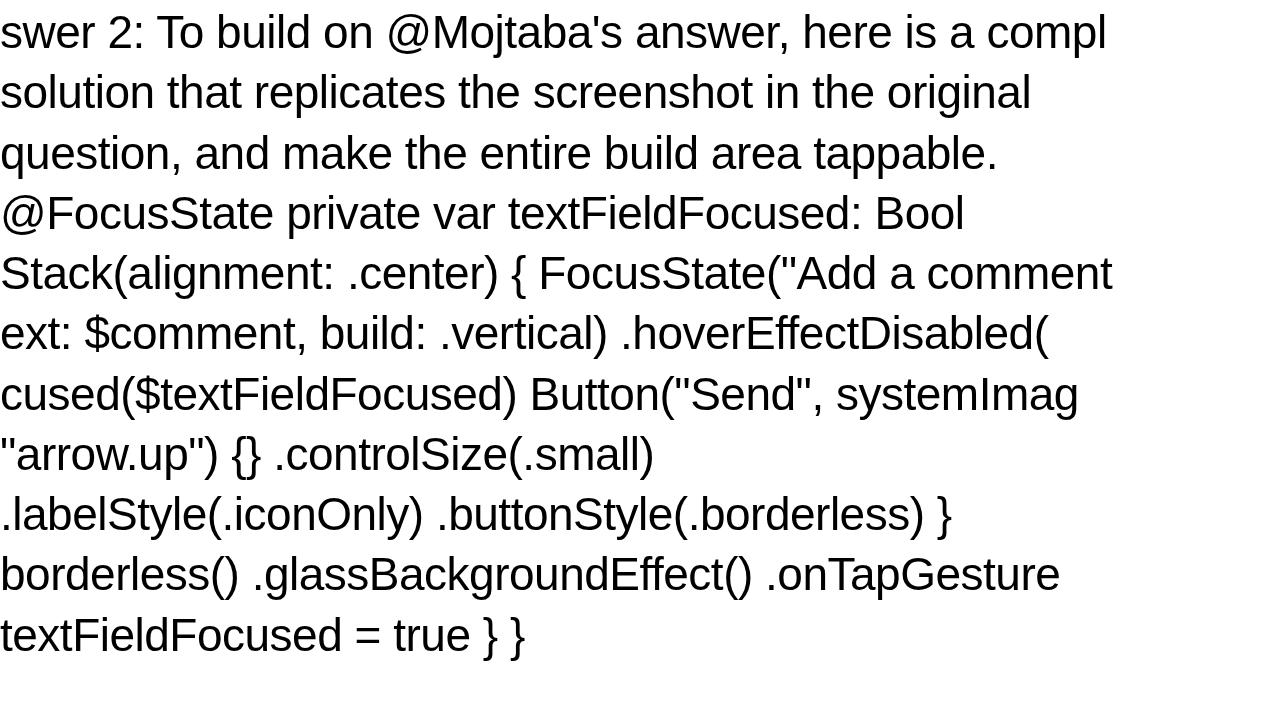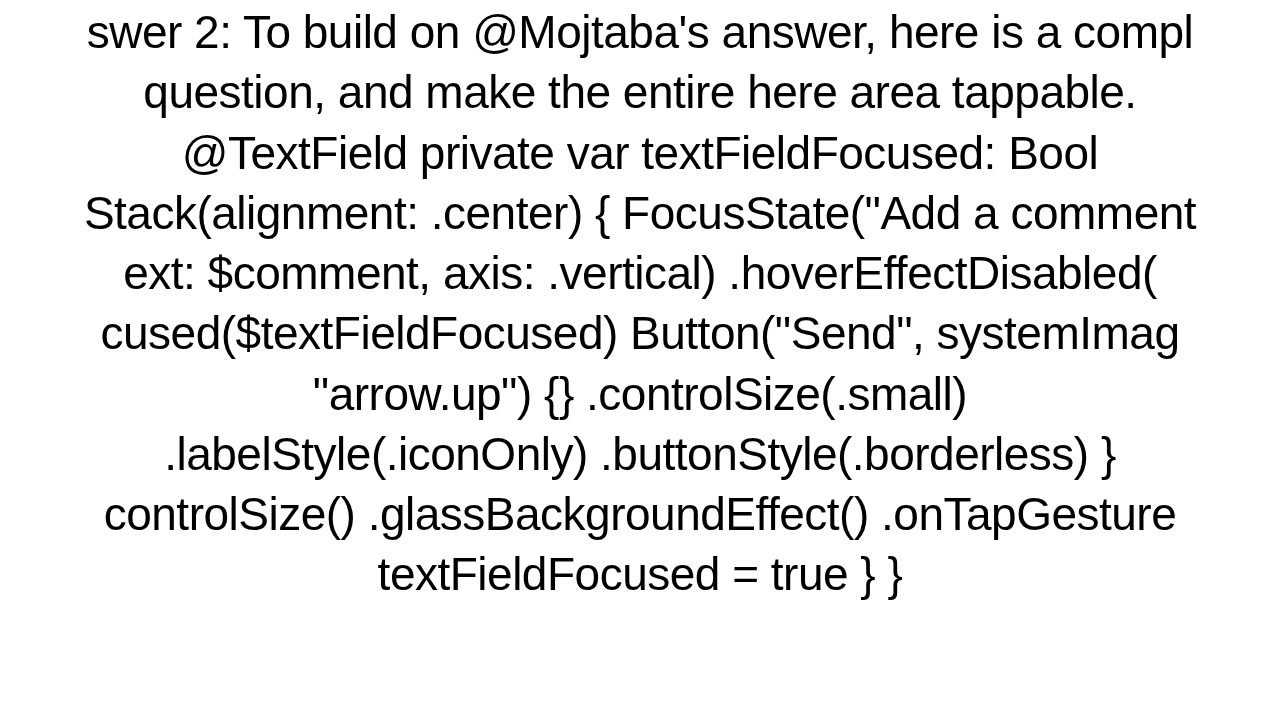--- a/index.html
+++ b/index.html
@@ -11,35 +11,36 @@
       width: 1280px;
       height: 720px;
       background: #ffffff;
       overflow: hidden;
       font-family: Arial, Helvetica, sans-serif;
       color: #000000;
     }
     .text-block {
       width: 100%;
       height: 100%;
-      text-align: center;
+      text-align: left;
       font-size: 46px;
       line-height: 1.31;
       letter-spacing: -0.5px;
       font-weight: 400;
       padding-top: 2px;
     }
   </style>
 </head>
 <body>
 
 <div class="text-block">
   <div>swer 2: To build on @Mojtaba's answer, here is a compl</div>
-  <div>question, and make the entire here area tappable.</div>
-  <div>@TextField private var textFieldFocused: Bool</div>
+  <div>solution that replicates the screenshot in the original</div>
+  <div>question, and make the entire build area tappable.</div>
+  <div>@FocusState private var textFieldFocused: Bool</div>
   <div>Stack(alignment: .center) {   FocusState("Add a comment</div>
-  <div>ext: $comment, axis: .vertical)     .hoverEffectDisabled(</div>
+  <div>ext: $comment, build: .vertical)     .hoverEffectDisabled(</div>
   <div>cused($textFieldFocused)   Button("Send", systemImag</div>
   <div>"arrow.up") {}     .controlSize(.small)</div>
   <div>.labelStyle(.iconOnly)     .buttonStyle(.borderless) }</div>
-  <div>controlSize() .glassBackgroundEffect() .onTapGesture </div>
+  <div>borderless() .glassBackgroundEffect() .onTapGesture </div>
   <div>textFieldFocused = true   } }</div>
 </div>
 
 </body></html>

